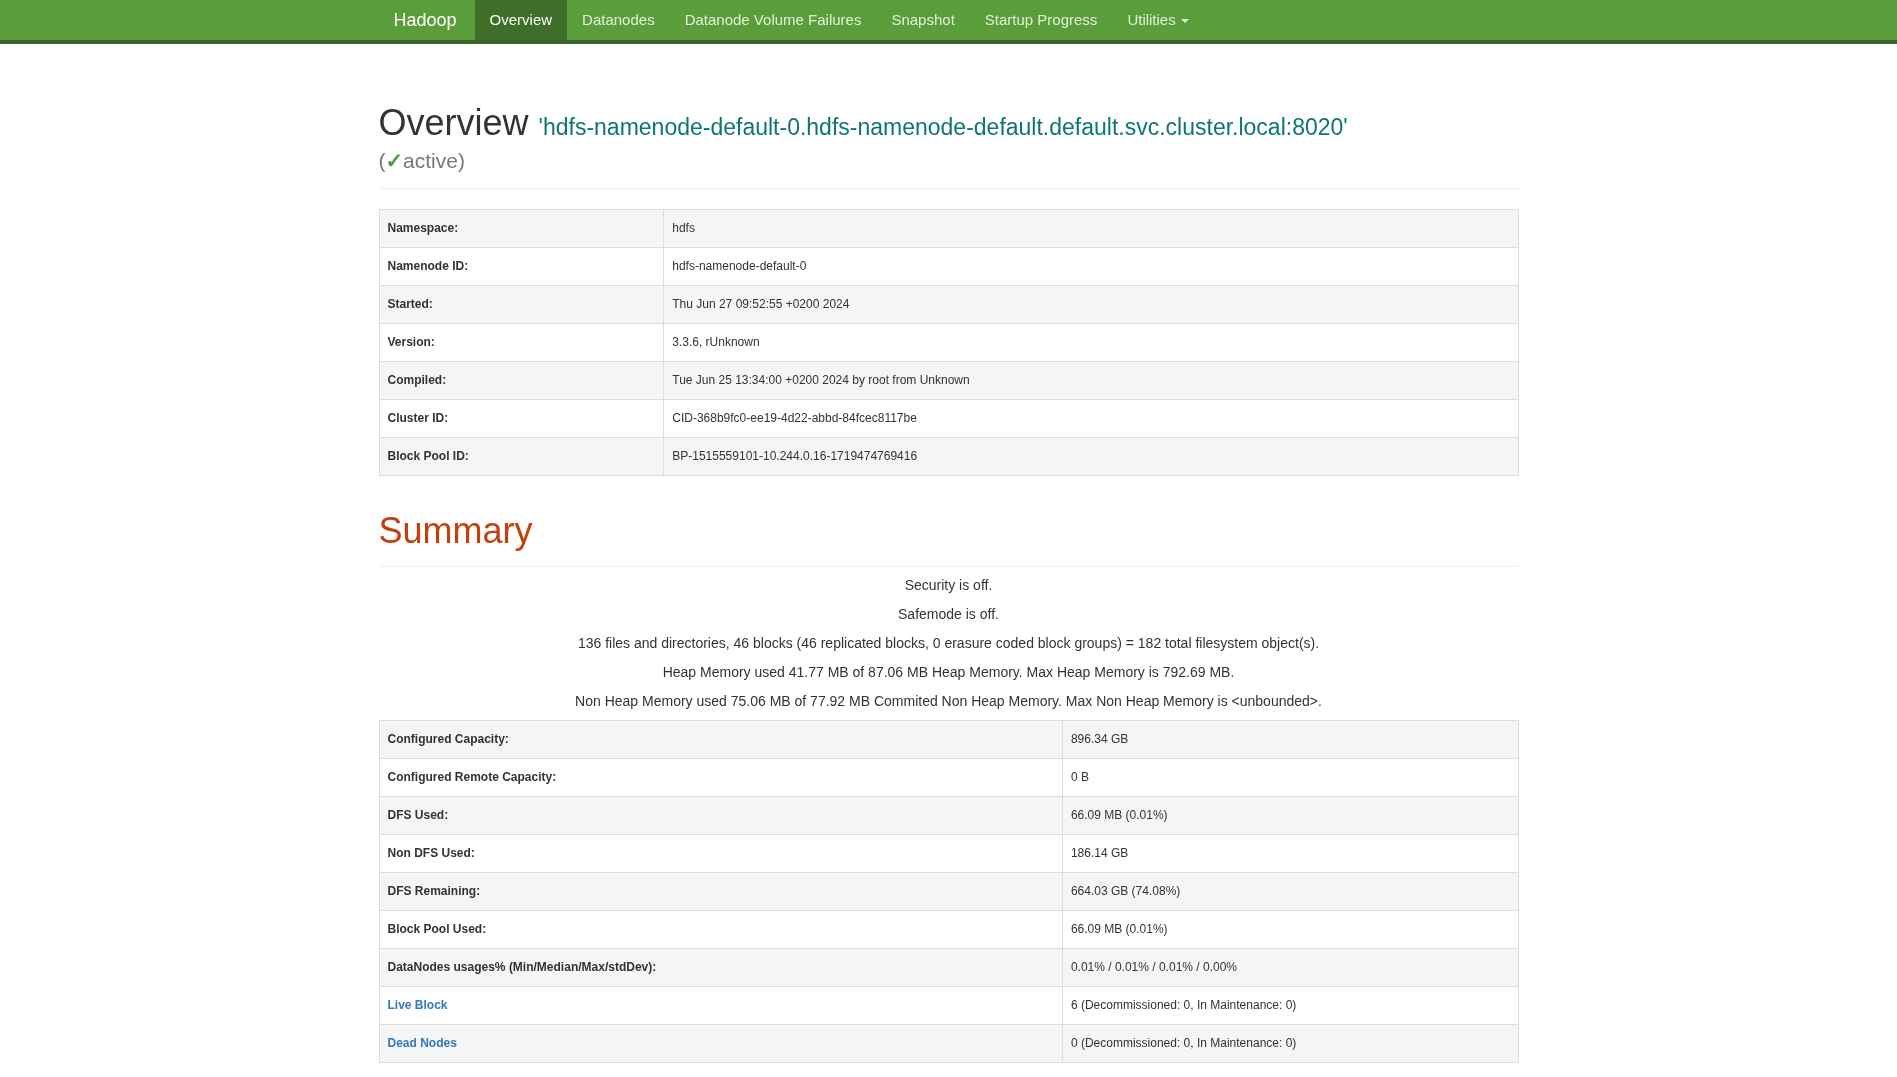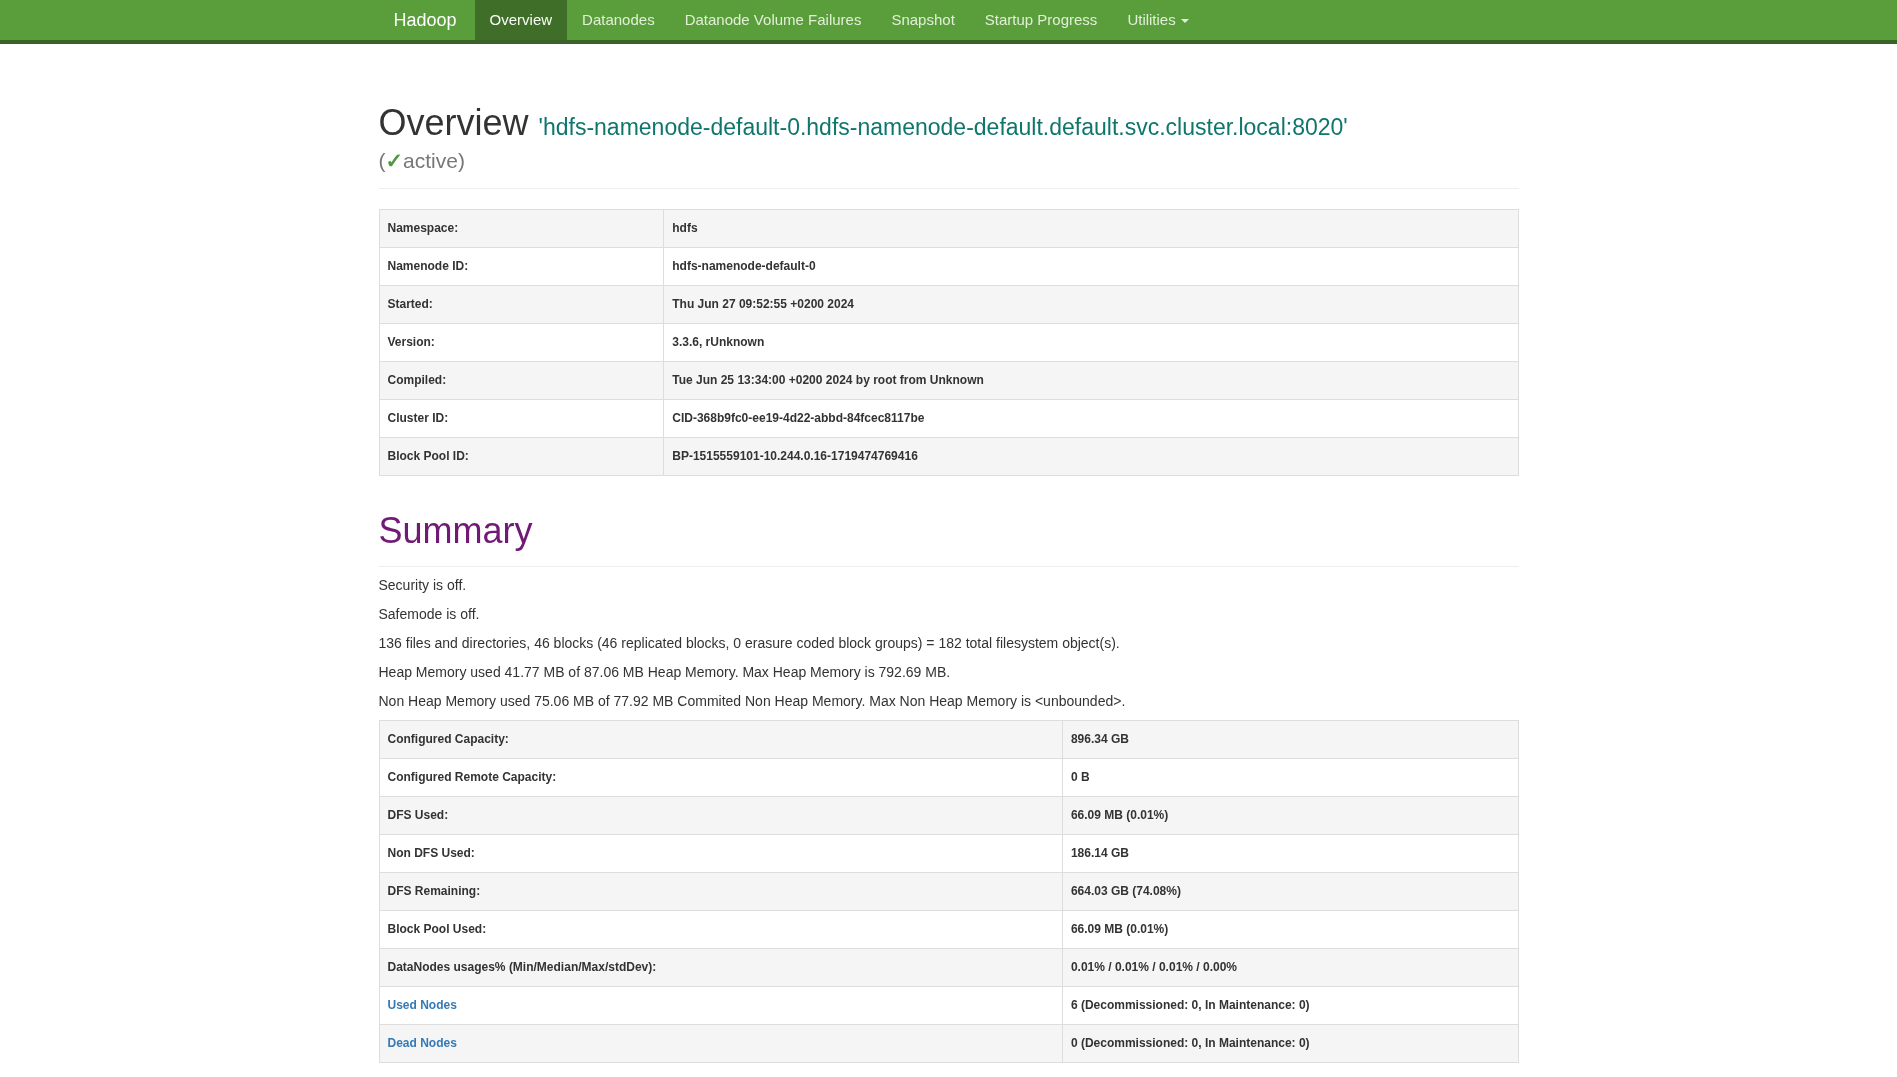--- a/index.html
+++ b/index.html
@@ -56,32 +56,32 @@
     border: 0; border-top: 1px solid #eee; margin: 0;
   }
 
   
   table.info {
     width: 100%; border-collapse: collapse; margin-top: 20px;
     font-size: 12px;
   }
   table.info th, table.info td {
     border: 1px solid #ddd; padding: 8px; line-height: 21px;
-    text-align: left; vertical-align: middle; font-weight: bold;
+    text-align: left; vertical-align: middle; font-weight: normal;
   }
   table.info th { font-weight: bold; color: #333; }
   table.info tbody tr:nth-child(odd) { background: #f5f5f5; }
   table.info.cols-info th { width: 25%; }
   table.info.cols-metrics th { width: 60%; }
 
   h1.summary-title {
     margin: 34px 0 14px 0;
-    font-size: 36px; font-weight: normal; color: #701a75;
-  }
-  .summary-lines { padding-top: 8px; }
+    font-size: 36px; font-weight: normal; color: #c2410c;
+  }
+  .summary-lines { padding-top: 8px; text-align: center; }
   .summary-lines p { margin: 0 0 9px 0; line-height: 20px; }
 
   table.metrics { margin-top: 0; }
 
   a.node-link { color: #337AB7; text-decoration: none; font-weight: bold; cursor: pointer; }
 </style>
 </head>
 <body>
 
 <div class="navbar">
@@ -179,21 +179,21 @@
       </tr>
       <tr>
         <th>Block Pool Used:</th>
         <td>66.09 MB (0.01%)</td>
       </tr>
       <tr>
         <th>DataNodes usages% (Min/Median/Max/stdDev):</th>
         <td>0.01% / 0.01% / 0.01% / 0.00%</td>
       </tr>
       <tr>
-        <th><a class="node-link">Used Nodes</a></th>
+        <th><a class="node-link">Live Block</a></th>
         <td>6 (Decommissioned: 0, In Maintenance: 0)</td>
       </tr>
       <tr>
         <th><a class="node-link">Dead Nodes</a></th>
         <td>0 (Decommissioned: 0, In Maintenance: 0)</td>
       </tr>
     </tbody>
   </table>
 
 </div>

